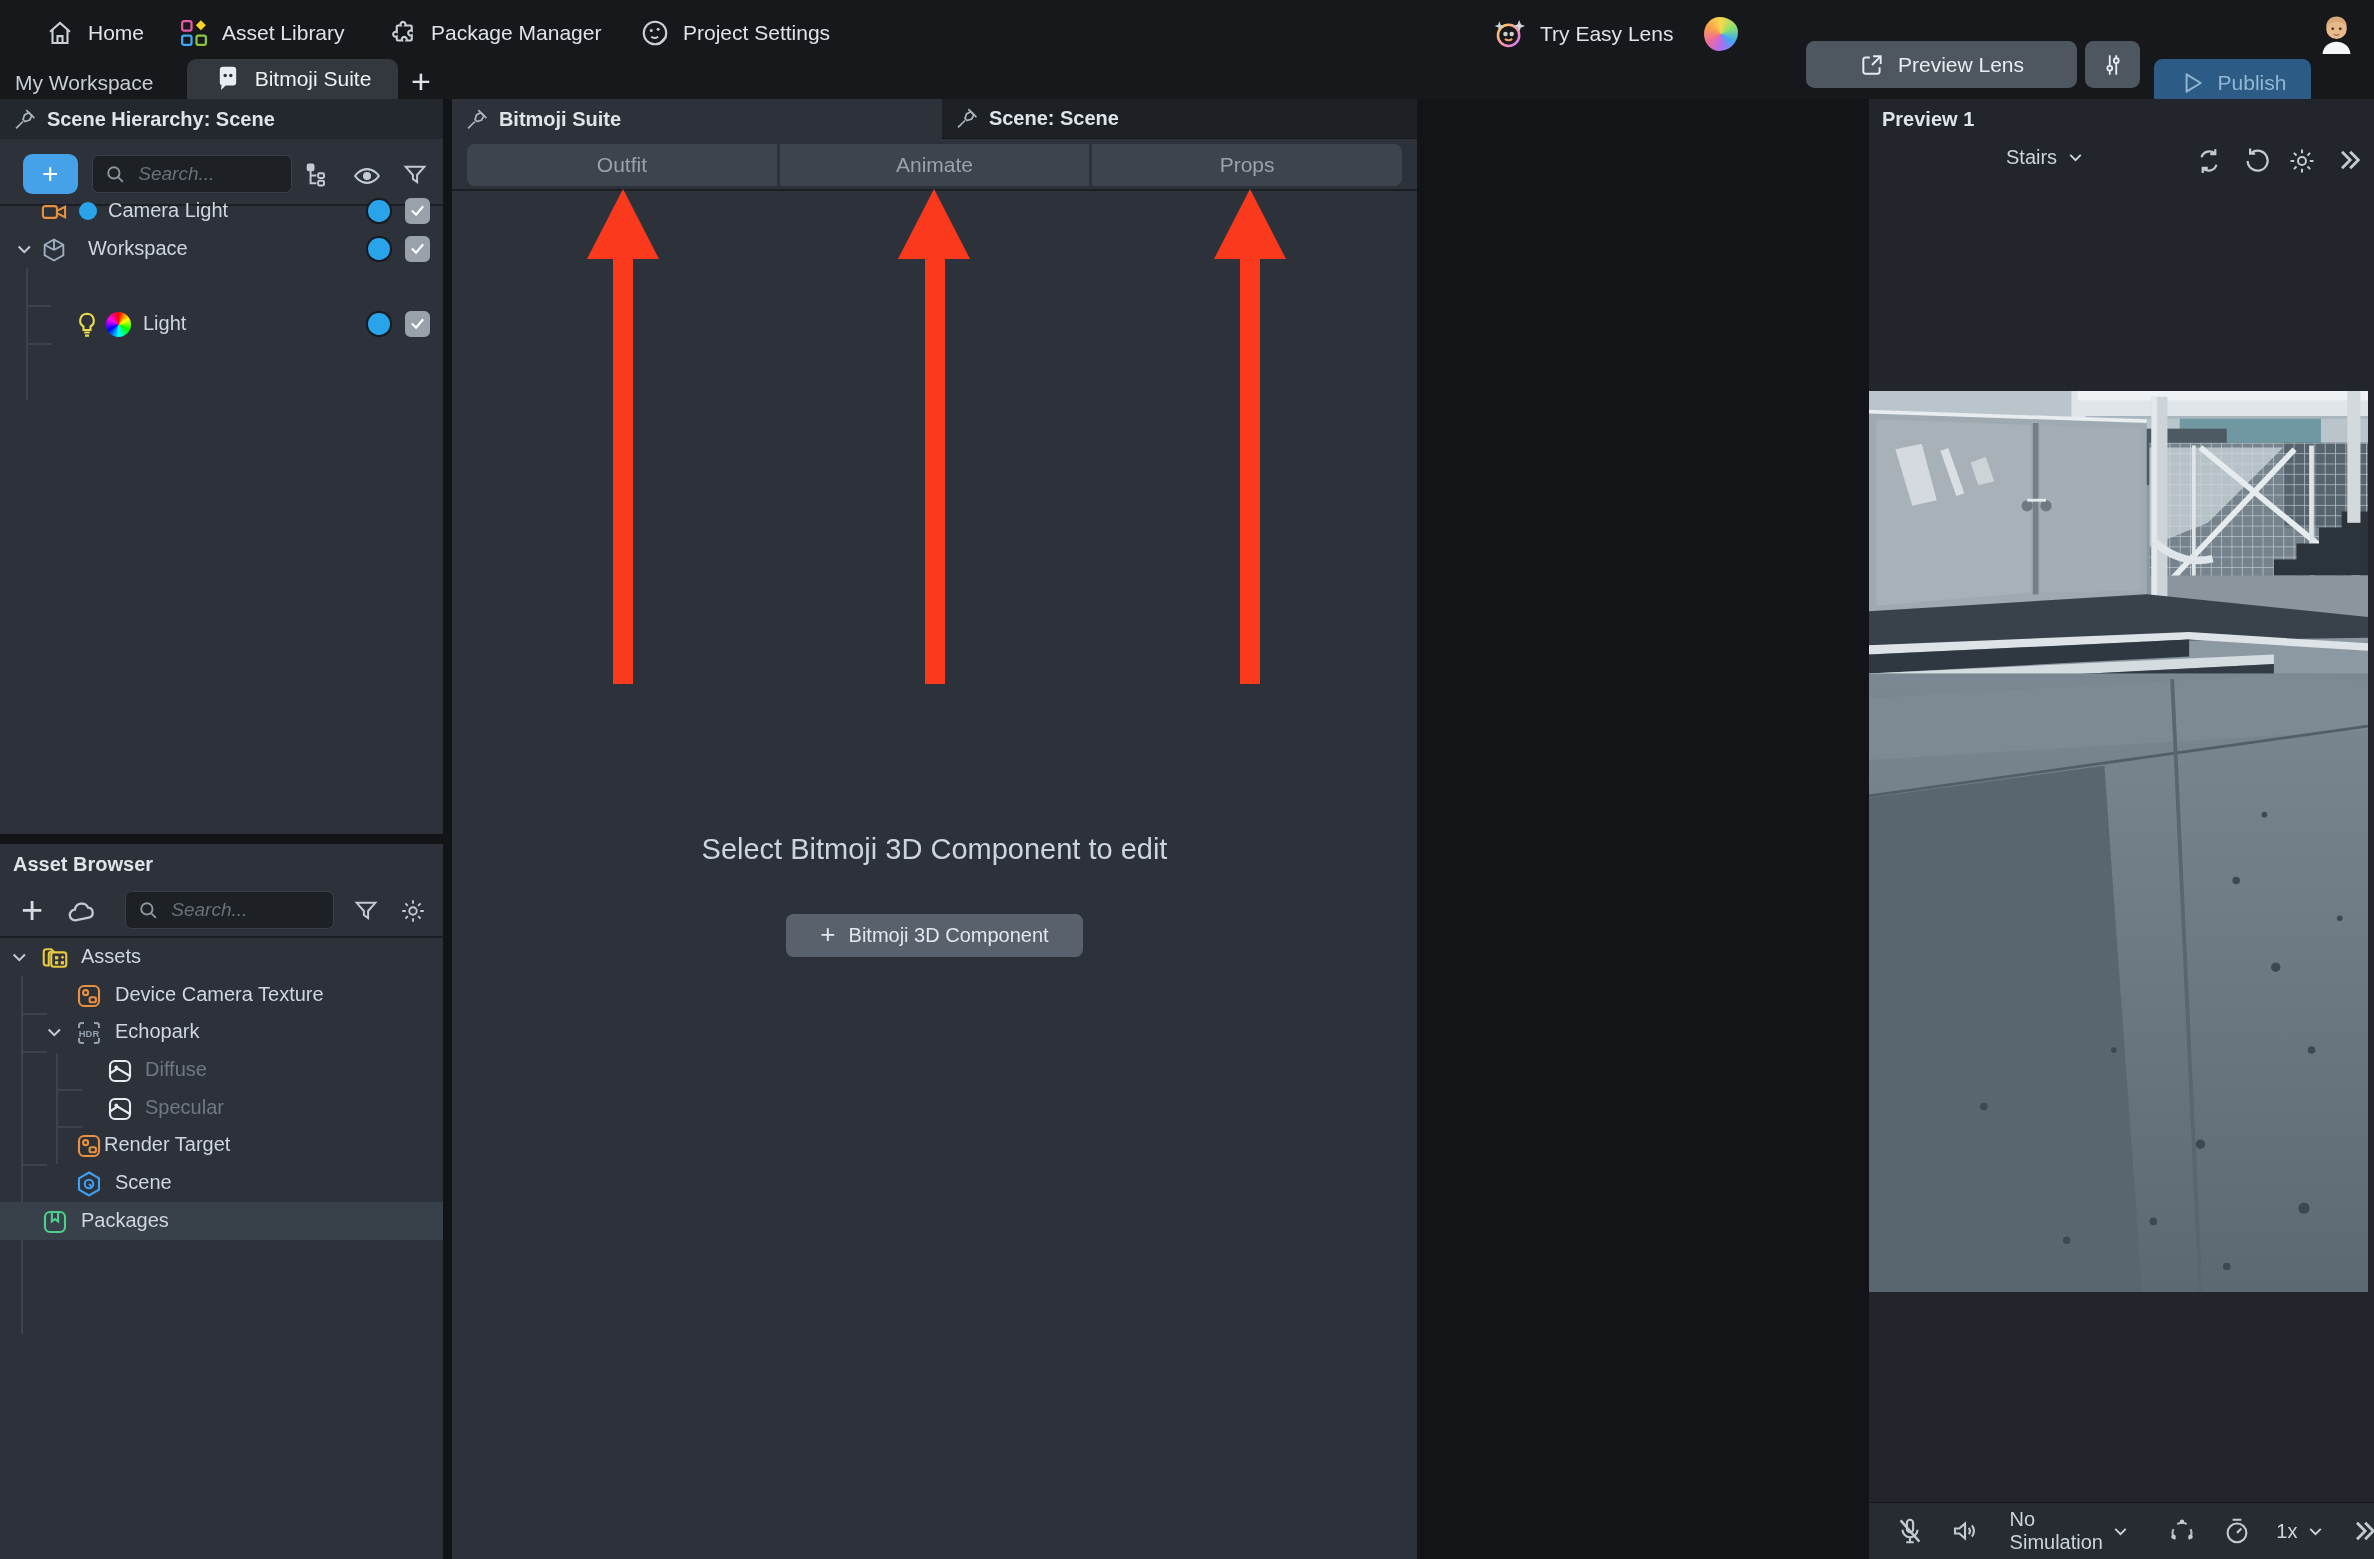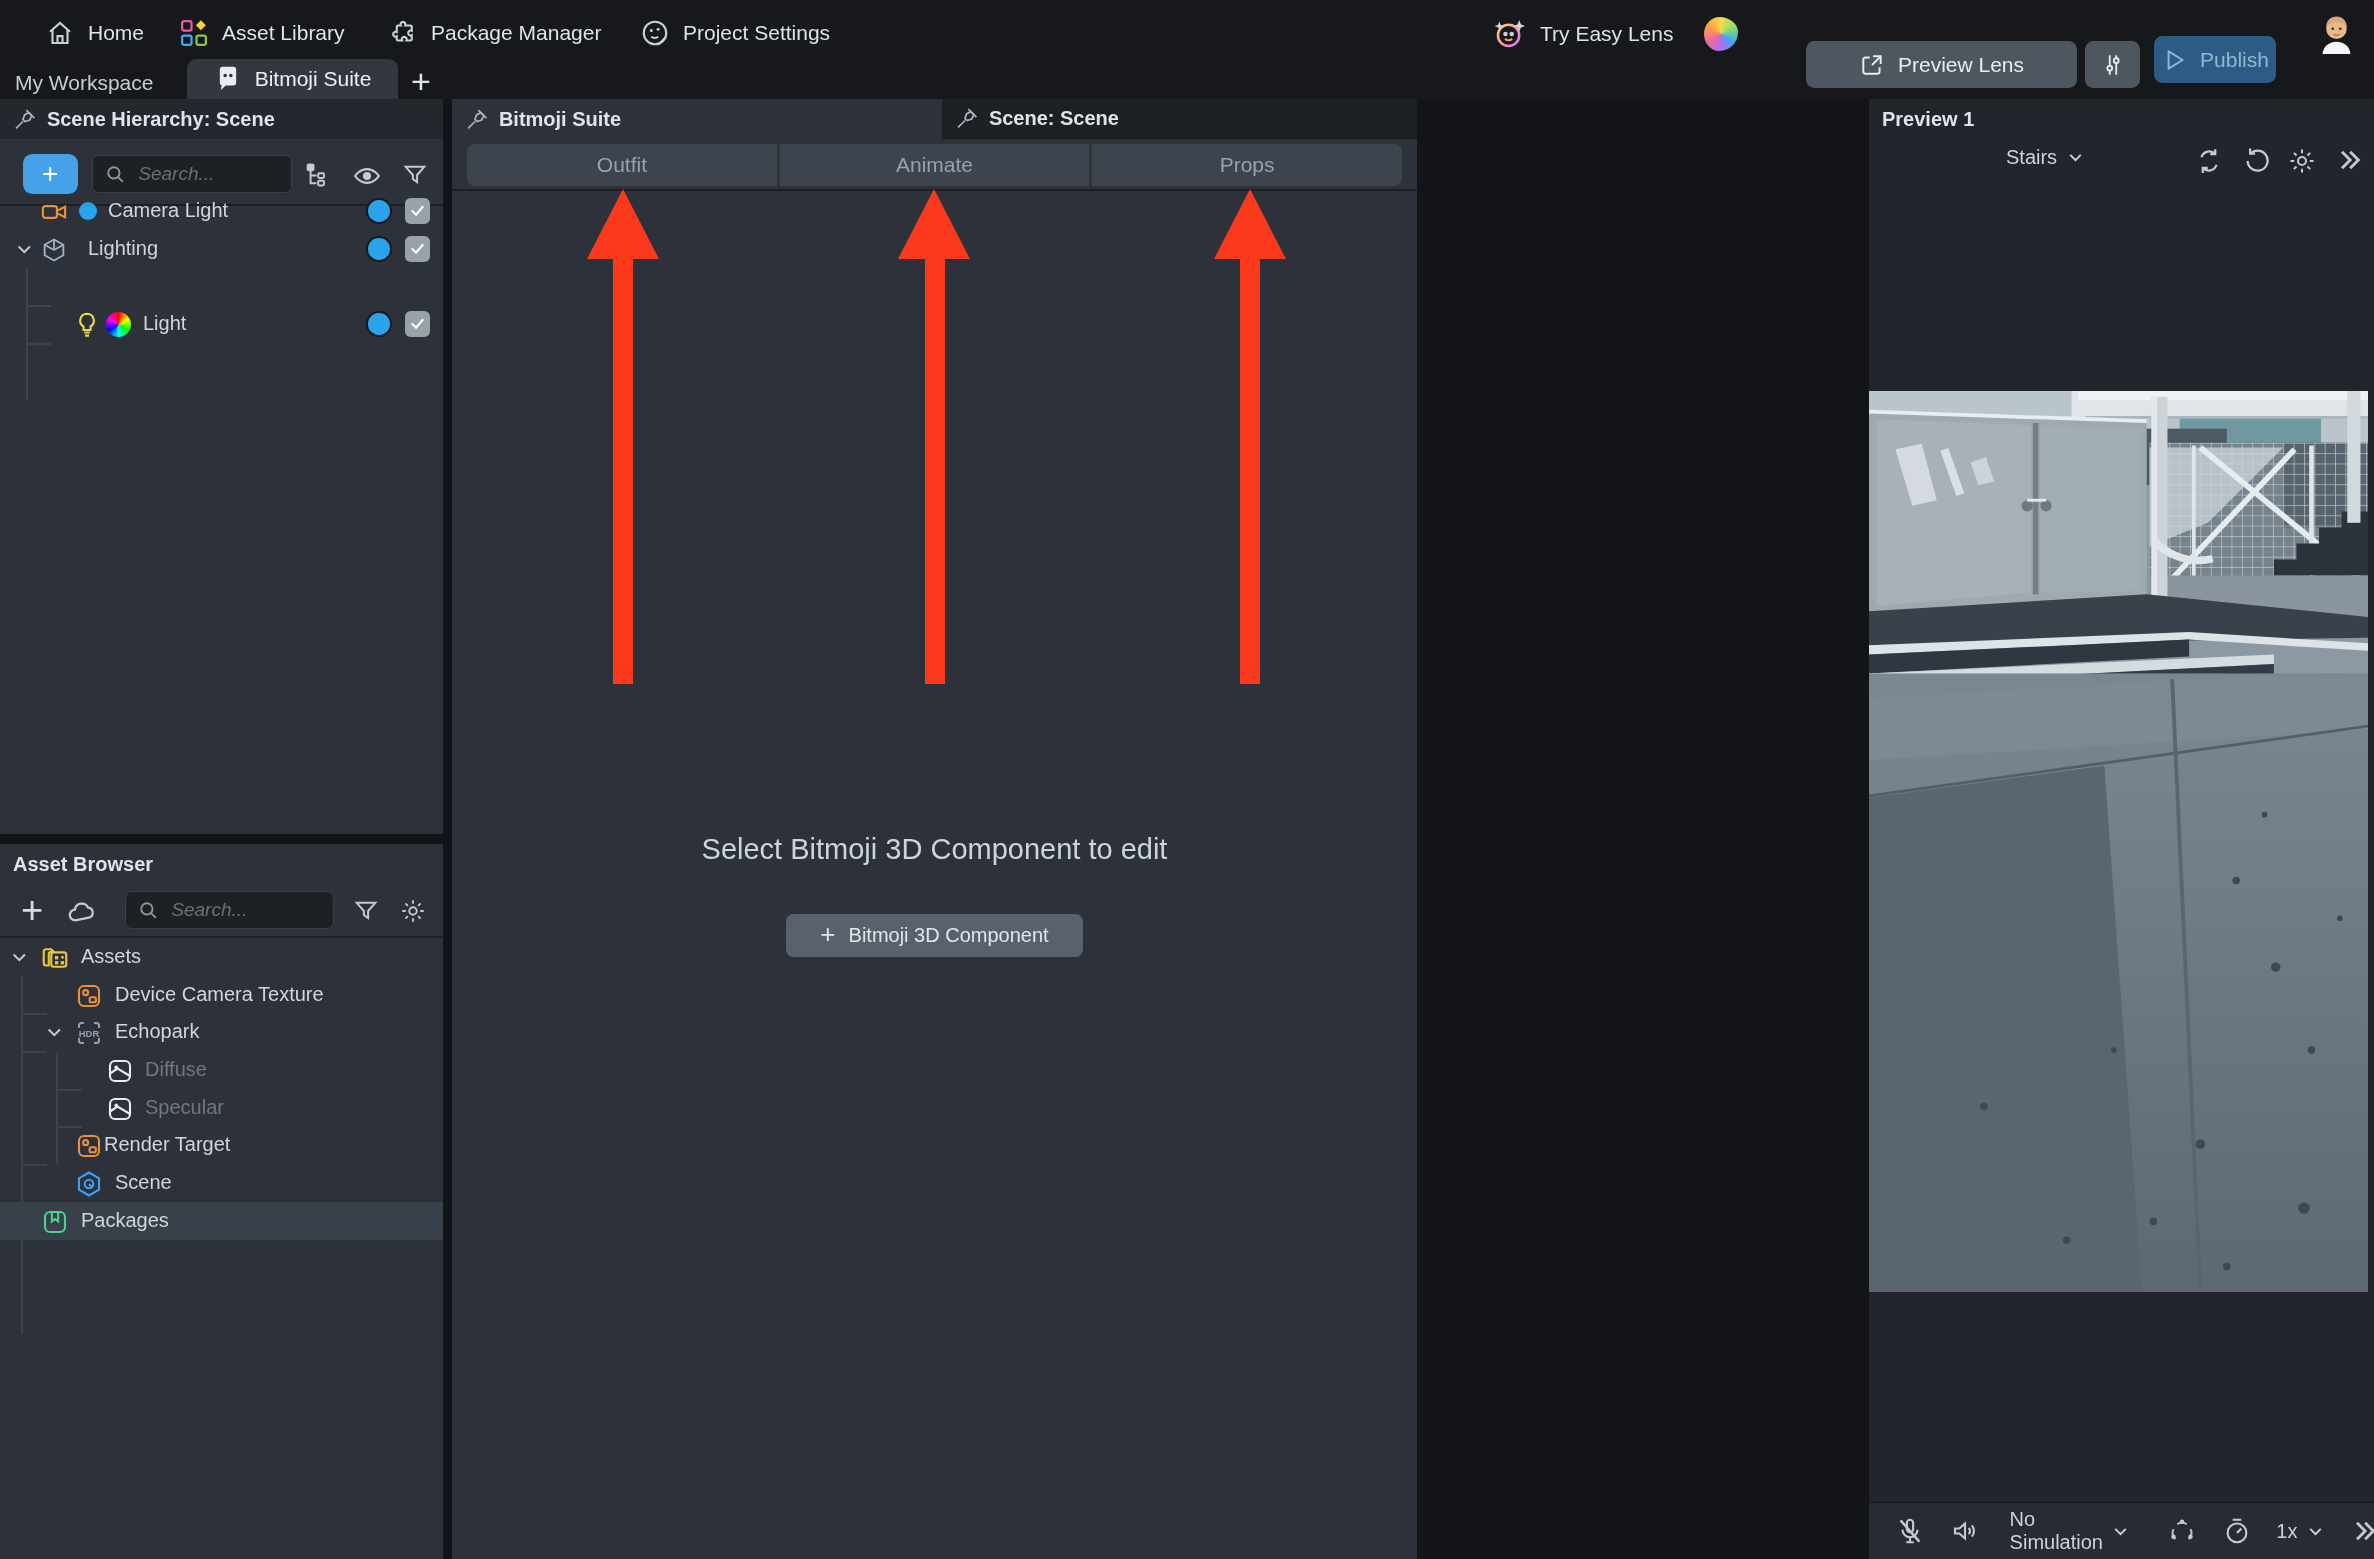--- a/index.html
+++ b/index.html
@@ -125,21 +125,21 @@
     </div>
     <div class="abs btn btn-gray" style="left:2085px;top:9.4px;width:55px;height:47px;">
       <span>
           <svg width="26" height="26" viewBox="0 0 24 24" fill="none" stroke="#e8ecf0" stroke-width="1.7">
             <path d="M9 3v18M15 3v18"></path>
             <circle cx="9" cy="15" r="2.2" fill="#4e565f"></circle>
             <circle cx="15" cy="8" r="2.2" fill="#4e565f"></circle>
           </svg>
         </span>
     </div>
-    <div class="abs btn btn-blue" style="left:2154px;top:4px;width:122px;height:47px;">
+    <div class="abs btn btn-blue" style="left:2154px;top:27px;width:157px;height:47px;">
       <span>
           <svg width="26" height="26" viewBox="0 0 24 24" fill="none" stroke="#93b6d2" stroke-width="1.8">
             <path d="M7 4l13 8-13 8z" stroke-linejoin="round"></path>
           </svg>
         </span>
       <span>Publish</span>
     </div>
     <div class="abs" style="left:2315px;top:11.3px;width:43px;height:43px;">
       <svg width="43" height="43" viewBox="0 0 46 46">
           <path d="M8 46c1-9 8-13 15-13s14 4 15 13z" fill="#f4f6f8"></path>
@@ -238,21 +238,21 @@
           <svg width="22.6" height="22.6" viewBox="0 0 24 24" fill="none" stroke="currentColor" stroke-width="2.2">
             <path d="M6 9l6 6 6-6"></path>
           </svg>
         </span>
       <span class="abs" style="left:40px;top:5.6px;">
           <svg width="28" height="28" viewBox="0 0 24 24" fill="none" stroke="#9fb0c4" stroke-width="1.6">
             <path d="M12 3l8 4.5v9L12 21l-8-4.5v-9z"></path>
             <path d="M12 3v9m0 0l8-4.5M12 12L4 7.5"></path>
           </svg>
         </span>
-      <span class="lbl abs" style="left:88px;top:6.6px;">Lighting</span>
+      <span class="lbl abs" style="left:88px;top:6.6px;">Workspace</span>
       <span class="row-ctl">
           <span class="vis-dot"></span>
           <span class="chk">
             <svg width="17" height="17" viewBox="0 0 24 24" fill="none" stroke="#fff" stroke-width="3">
               <path d="M4 12l6 6L20 6"></path>
             </svg>
           </span>
         </span>
     </div>
     <div class="tree-row" style="top:206px;">

